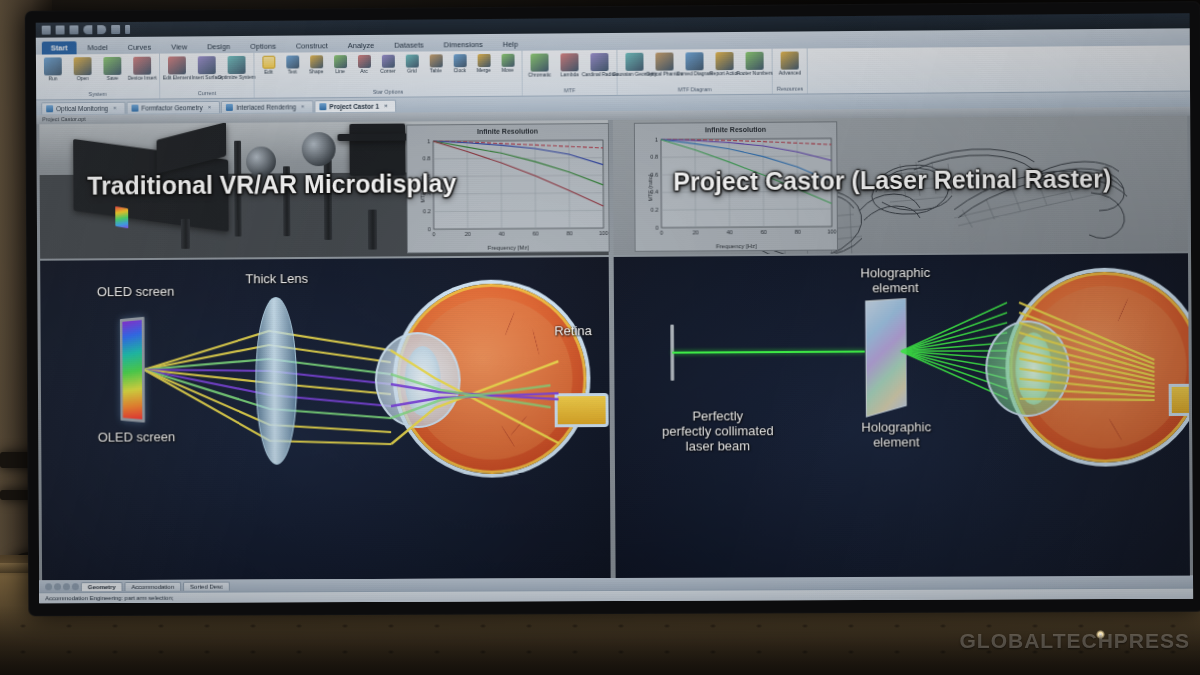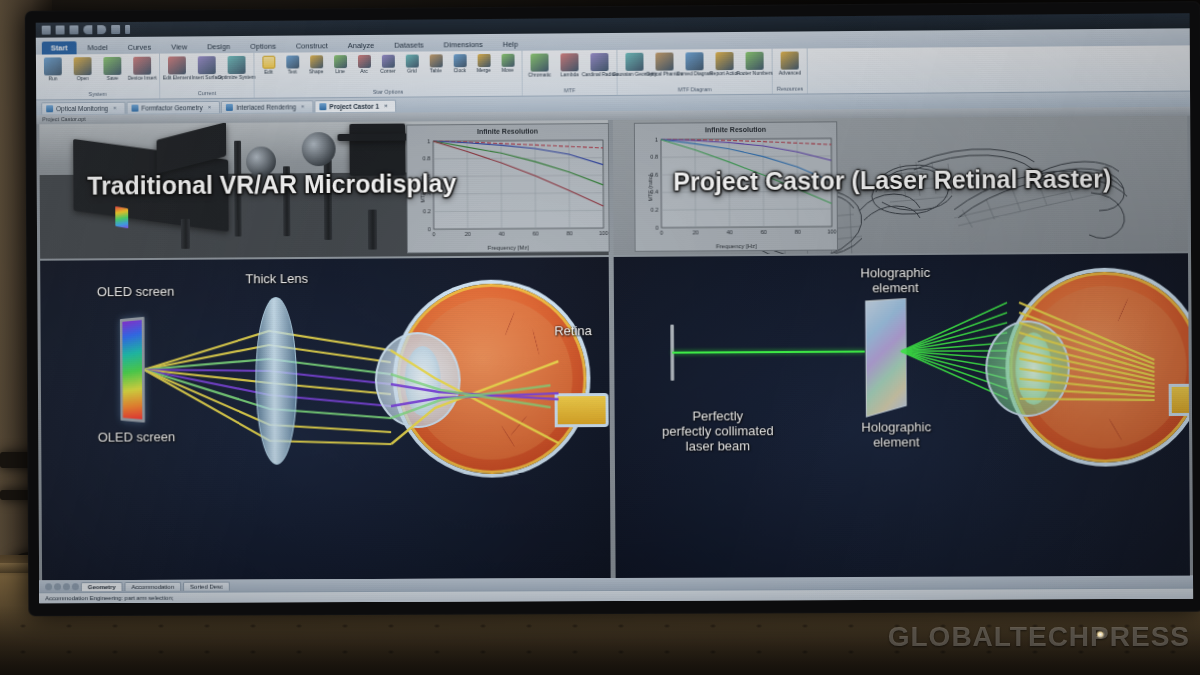--- a/index.html
+++ b/index.html
@@ -220,21 +220,21 @@
           background: linear-gradient(180deg,#e3eaf2,#c9d4e0); border:1px solid #93a4b6;
           border-bottom:none; border-radius:2px 2px 0 0; white-space:nowrap; }
   .btab.active { background:#f0f5fa; font-weight:bold; }
   .status { height: 11px; font-size:6px; color:#1d2a38; padding-left:6px; line-height:11px;
             background: linear-gradient(180deg,#dfe7ef,#cbd6e2); filter: blur(.4px);
             border-top:1px solid #9fb0c2; }
 
   
   #watermark {
     position: absolute; right: 10px; bottom: 22px; z-index: 5;
-    font-size: 28px; font-weight: bold; letter-spacing: 1px;
+    font-size: 21px; font-weight: bold; letter-spacing: 1px;
     color: rgba(215,210,200,.30);
     text-shadow: 0 1px 2px rgba(0,0,0,.5);
     font-family: "Liberation Sans", sans-serif;
   }
 </style>
 </head>
 <body>
 
 <div id="room">
   <div class="wall-left"></div>

